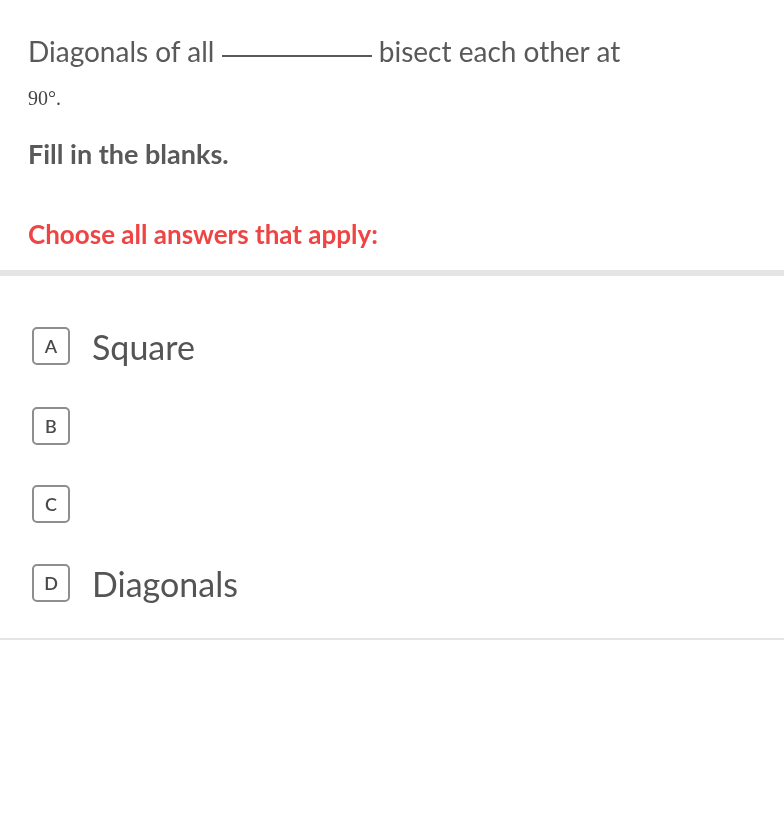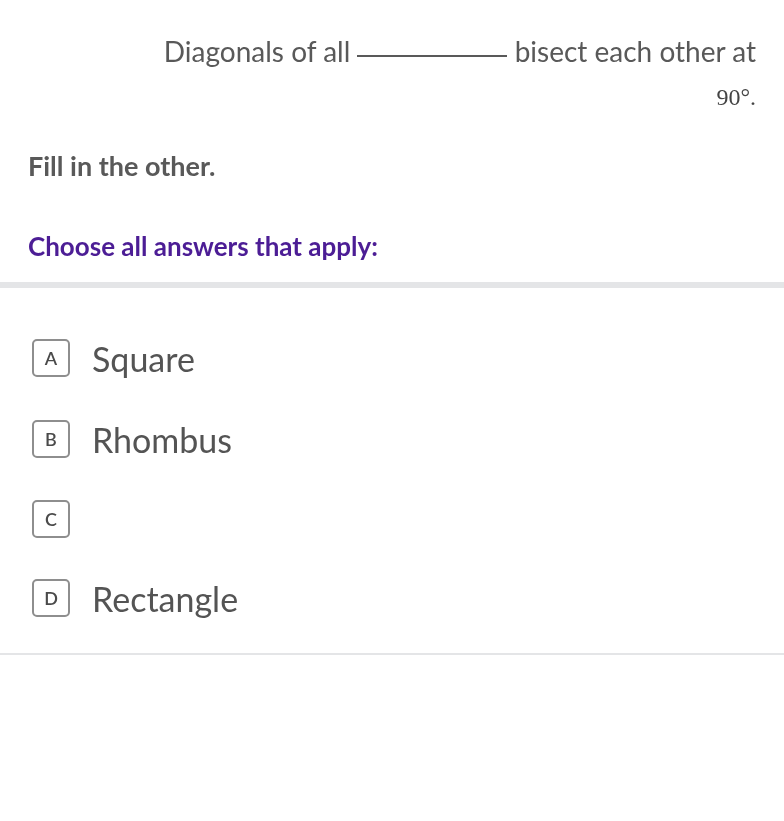--- a/index.html
+++ b/index.html
@@ -11,45 +11,44 @@
     font-family: -apple-system, BlinkMacSystemFont, "Segoe UI", "Lato", sans-serif;
     background: #ffffff;
     width: 784px;
     height: 821px;
     padding: 30px 28px 0 28px;
   }
   .question-text {
     font-size: 28px;
     color: #595959;
     line-height: 1.55;
-    margin-bottom: 32px;
-    text-align: right;
+    margin-bottom: 20px;
   }
   .blank-line {
     display: inline-block;
     border-bottom: 2px solid #595959;
     width: 150px;
     vertical-align: baseline;
     position: relative;
     top: -5px;
   }
   .degree {
     font-family: "Times New Roman", serif;
-    font-size: 24px;
+    font-size: 20px;
     color: #444444;
   }
   .instruction-bold {
     font-size: 27px;
     color: #595959;
     font-weight: 700;
     margin-bottom: 48px;
   }
   .choose-text {
     font-size: 26px;
-    color: #4c1d95;
+    color: #ef4444;
     font-weight: 700;
     margin-bottom: 20px;
   }
   .divider {
     height: 6px;
     background: #e4e5e7;
     margin: 0 -28px 30px -28px;
   }
   .option-row {
     display: flex;
@@ -82,46 +81,45 @@
   }
 </style>
 </head>
 <body>
 
 <div class="question-text">
   <span>Diagonals of all </span><span class="blank-line"></span><span> bisect each other at</span><br>
   <span class="degree">90°.</span>
 </div>
 
-<div class="instruction-bold">Fill in the other.</div>
+<div class="instruction-bold">Fill in the blanks.</div>
 
 <div class="choose-text">Choose all answers that apply:</div>
 
 <div class="divider"></div>
 
 <div class="option-row">
   <div class="option-letter-box">
     <span>A</span>
   </div>
   <div class="option-label">Square</div>
 </div>
 
 <div class="option-row">
   <div class="option-letter-box">
     <span>B</span>
   </div>
-  <div class="option-label">Rhombus</div>
 </div>
 
 <div class="option-row">
   <div class="option-letter-box">
     <span>C</span>
   </div>
 </div>
 
 <div class="option-row">
   <div class="option-letter-box">
     <span>D</span>
   </div>
-  <div class="option-label">Rectangle</div>
+  <div class="option-label">Diagonals</div>
 </div>
 
 <div class="bottom-divider"></div>
 
 </body></html>

